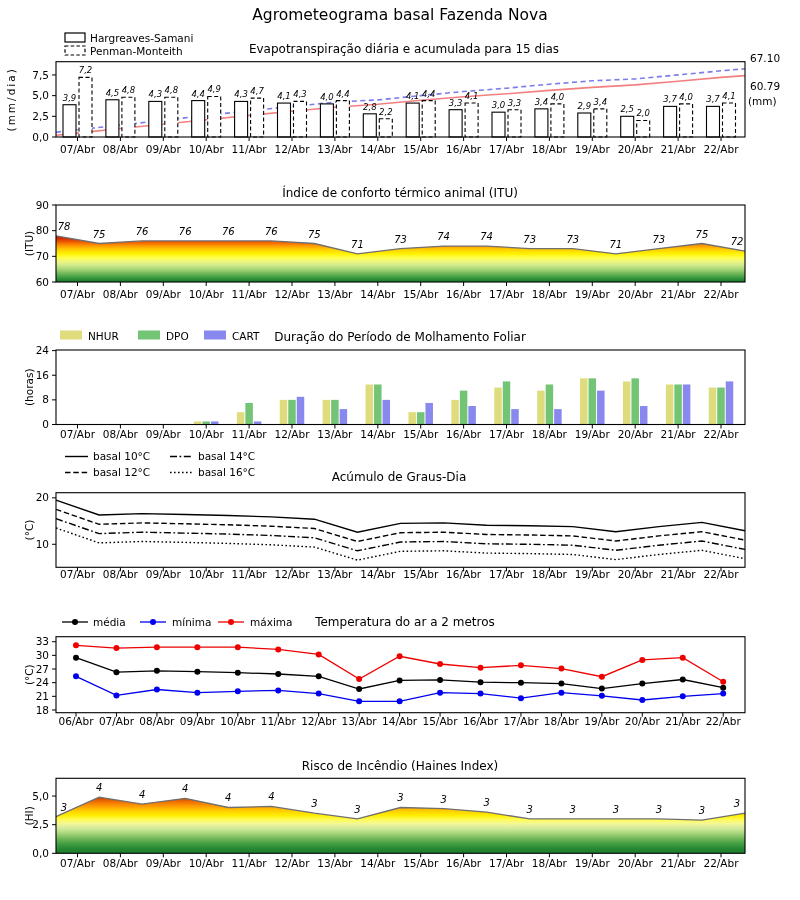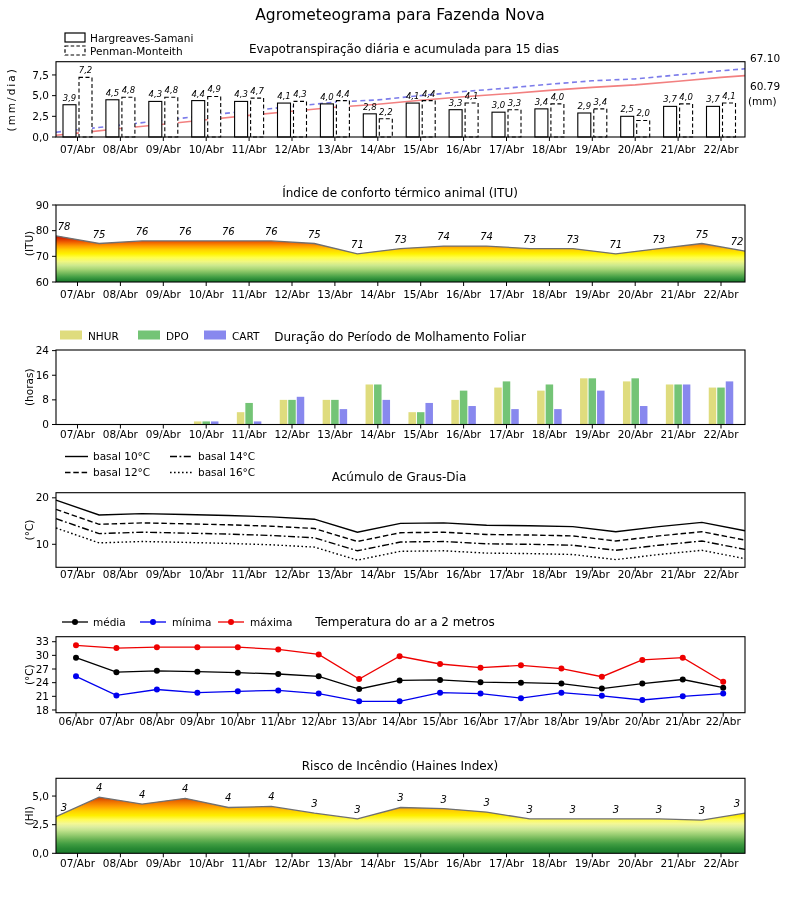--- a/index.html
+++ b/index.html
@@ -7,21 +7,21 @@
         font-family:"DejaVu Sans","Liberation Sans",sans-serif;}
   .main-title{position:absolute;top:6px;left:0;width:800px;margin:0;text-align:center;
               font-size:15.5px;font-weight:normal;color:#000;}
   #chart-svg{position:absolute;top:0;left:0;}
   svg text{font-family:"DejaVu Sans","Liberation Sans",sans-serif;fill:#000;}
 </style>
 </head>
 <body>
 
 <div class="page">
-  <h1 class="main-title">Agrometeograma para Fazenda Nova</h1>
+  <h1 class="main-title">Agrometeograma basal Fazenda Nova</h1>
   <svg id="chart-svg" width="800" height="900" viewBox="0 0 800 900">
       <g>
         <path d="M56.0 132.2 L77.5 129.8 L120.4 125.1 L163.3 120.3 L206.2 115.4 L249.1 110.8 L292.0 106.5 L334.9 102.1 L377.8 99.9 L420.7 95.6 L463.6 91.5 L506.5 88.2 L549.4 84.2 L592.3 80.8 L635.2 78.9 L678.1 74.9 L721.0 70.8 L745.0 68.8" fill="none" stroke="#7b7bea" stroke-width="1.6" stroke-dasharray="5 3.5"></path>
         <path d="M56.0 135.3 L77.5 133.1 L120.4 128.5 L163.3 124.2 L206.2 119.7 L249.1 115.4 L292.0 111.2 L334.9 107.2 L377.8 104.3 L420.7 100.2 L463.6 96.8 L506.5 93.8 L549.4 90.4 L592.3 87.4 L635.2 84.9 L678.1 81.2 L721.0 77.4 L745.0 75.6" fill="none" stroke="#f28080" stroke-width="1.6"></path>
         <g>
           <rect x="63" y="104.72857142857143" width="13" height="32.27142857142857" fill="#fff" stroke="#000" stroke-width="1.1"></rect>
           <rect x="79" y="77.42197802197802" width="13" height="59.57802197802198" fill="#fff" stroke="#000" stroke-width="1.1" stroke-dasharray="4 2.5"></rect>
           <rect x="105.9" y="99.76373626373626" width="13" height="37.23626373626374" fill="#fff" stroke="#000" stroke-width="1.1"></rect>
           <rect x="121.9" y="97.28131868131868" width="13" height="39.71868131868132" fill="#fff" stroke="#000" stroke-width="1.1" stroke-dasharray="4 2.5"></rect>
           <rect x="148.8" y="101.41868131868132" width="13" height="35.58131868131868" fill="#fff" stroke="#000" stroke-width="1.1"></rect>

